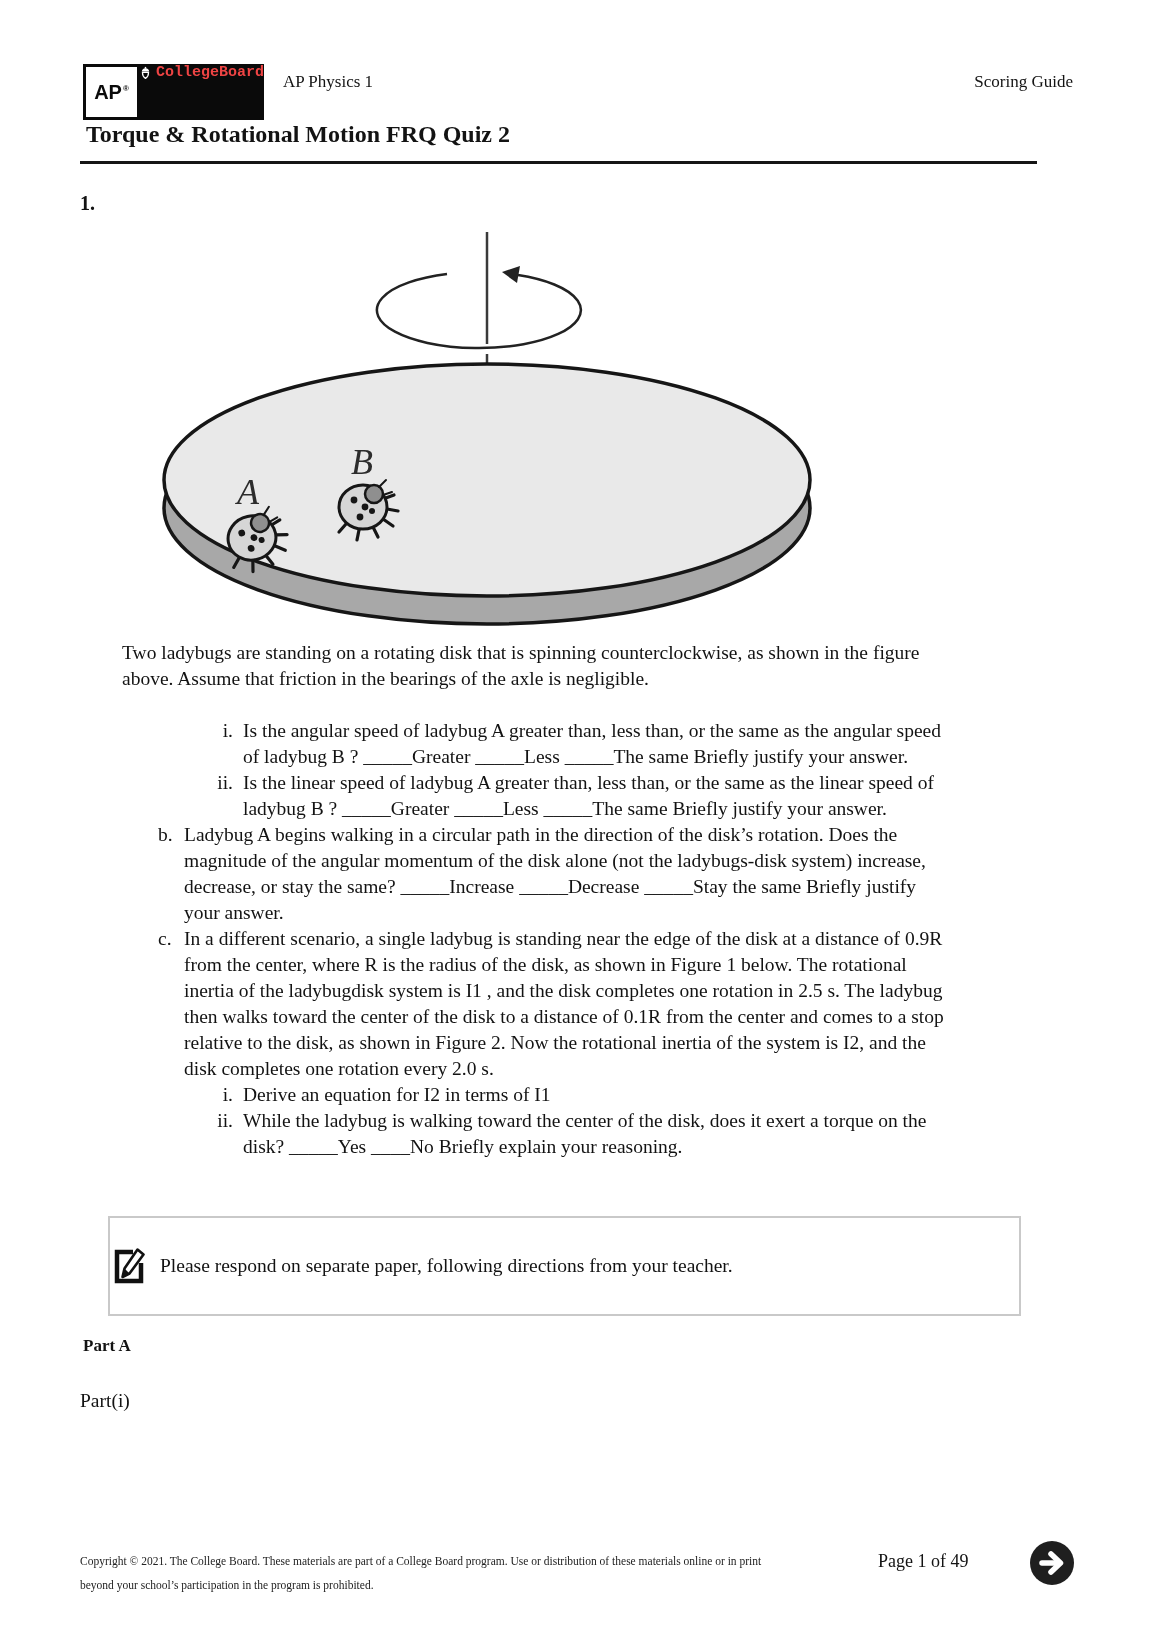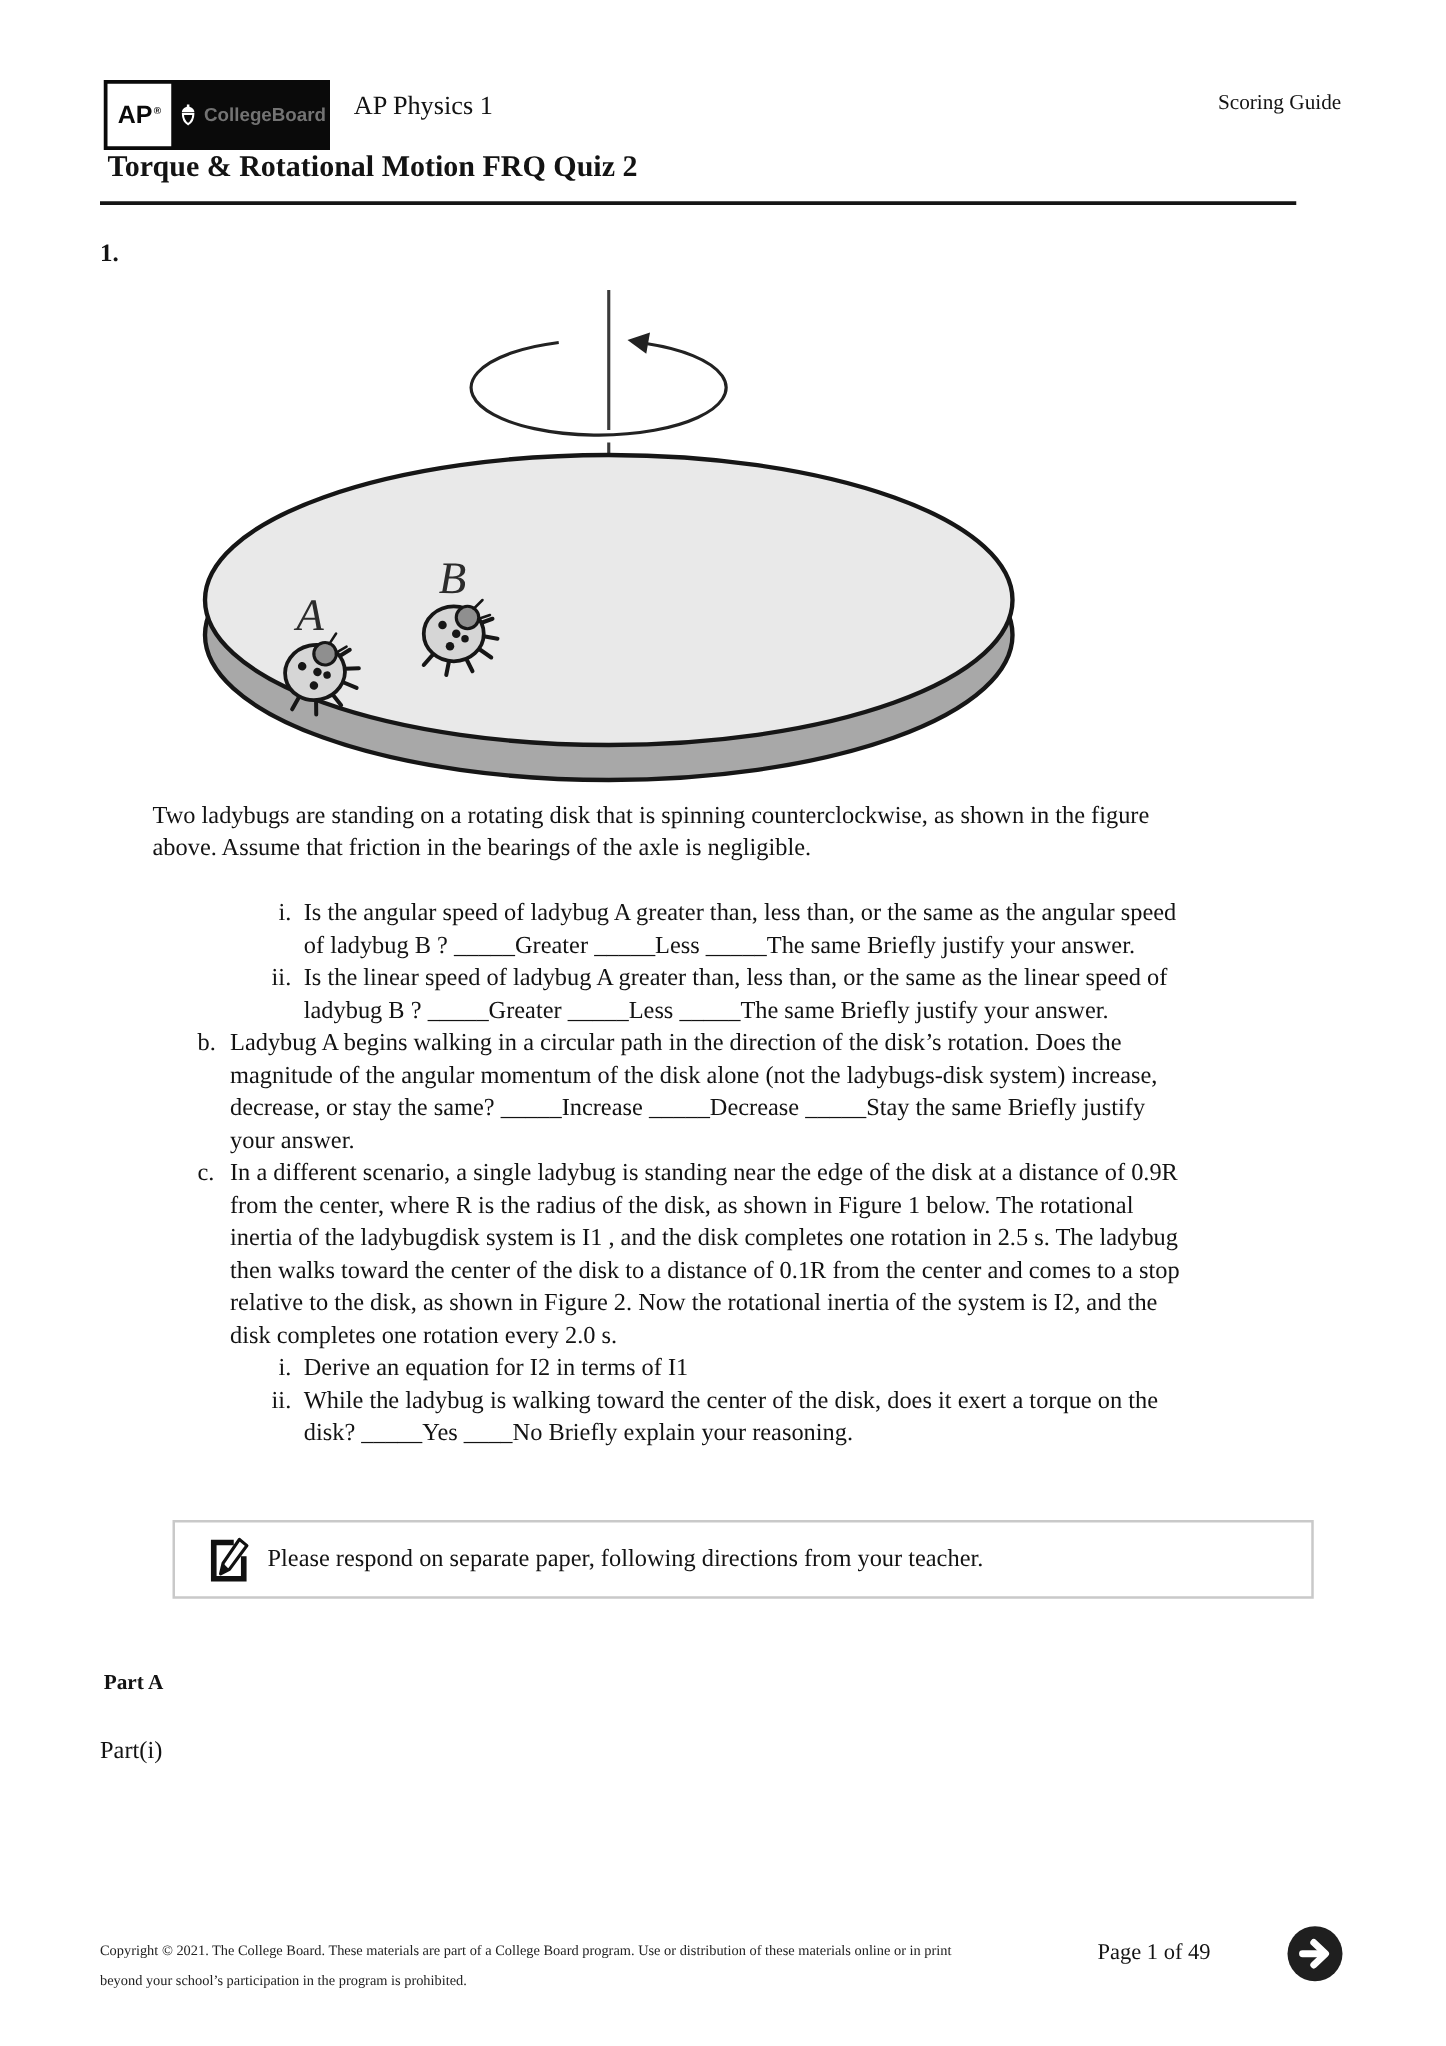--- a/index.html
+++ b/index.html
@@ -5,36 +5,36 @@
   html,body{margin:0;padding:0;background:#fff;}
   .page{position:relative;width:1157px;height:1637px;background:#ffffff;
         font-family:"Liberation Serif",serif;color:#131313;overflow:hidden;}
 
   
   .logo{position:absolute;left:83px;top:64px;height:56px;display:flex;}
   .logo-ap{width:57px;box-sizing:border-box;border:3px solid #0a0a0a;background:#fff;
            display:flex;align-items:center;justify-content:center;
            font-family:"Liberation Sans",sans-serif;font-weight:bold;font-size:20px;color:#0a0a0a;}
   .logo-ap sup{font-size:8px;margin-left:1px;margin-top:-8px;}
-  .logo-cb{width:124px;background:#0a0a0a;color:#737373;display:flex;align-items:center;justify-content:center;gap:5px;
-           font-family:Liberation Sans, sans-serif;font-weight:bold;font-size:15px;}
-  .course{position:absolute;left:283px;top:72px;font-size:21px;}
+  .logo-cb{width:124px;background:#0a0a0a;color:#ef4444;display:flex;justify-content:center;gap:5px;
+           font-family:Liberation Mono, monospace;font-weight:bold;font-size:15px;}
+  .course{position:absolute;left:283px;top:72px;font-size:17px;}
   .doctype{position:absolute;right:84px;top:72px;font-size:17px;}
 
   .title{position:absolute;left:86px;top:121px;margin:0;font-size:24px;font-weight:bold;font-family:Liberation Serif, serif;}
   .rule{position:absolute;left:80px;top:161px;width:957px;height:3px;background:#151515;}
   .qnum{position:absolute;left:80px;top:192px;font-size:20px;font-weight:bold;}
 
   .figure{position:absolute;left:150px;top:228px;}
 
   .ln{position:absolute;white-space:nowrap;font-size:19.5px;line-height:26px;font-family:Liberation Serif, serif;}
   .mk-right{width:40px;text-align:right;}
 
-  .respond{position:absolute;left:138px;top:1216px;width:913px;height:63px;box-sizing:border-box;
-           border:2px solid #c9c9c9;display:flex;align-items:center;padding-left:24px;gap:14px;}
+  .respond{position:absolute;left:108px;top:1216px;width:913px;height:100px;box-sizing:border-box;
+           border:2px solid #c9c9c9;display:flex;align-items:center;gap:14px;}
   .respond span{font-size:19.5px;}
 
   .parta{position:absolute;left:83px;top:1336px;font-size:17px;font-weight:bold;}
   .parti{position:absolute;left:80px;top:1390px;font-size:19.5px;text-align:right;}
 
   .copy{position:absolute;left:80px;font-size:11.5px;line-height:24px;color:#222;white-space:nowrap;}
   .copy1{top:1549px;} .copy2{top:1573px;}
   .pagenum{position:absolute;left:878px;top:1551px;font-size:18px;}
   .nextbtn{position:absolute;left:1029px;top:1540px;width:46px;height:46px;border:none;background:transparent;
            padding:0;cursor:pointer;}

